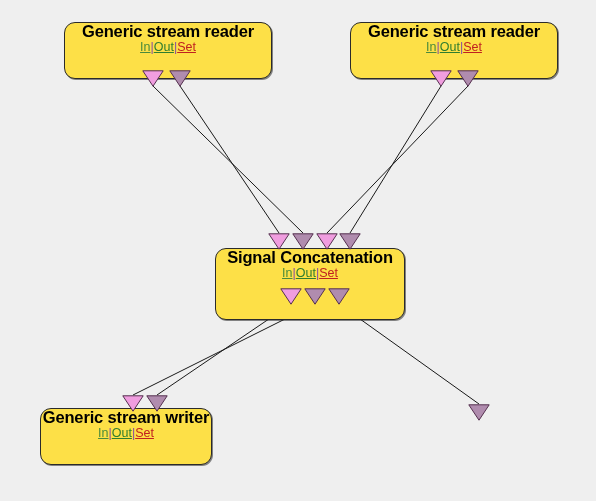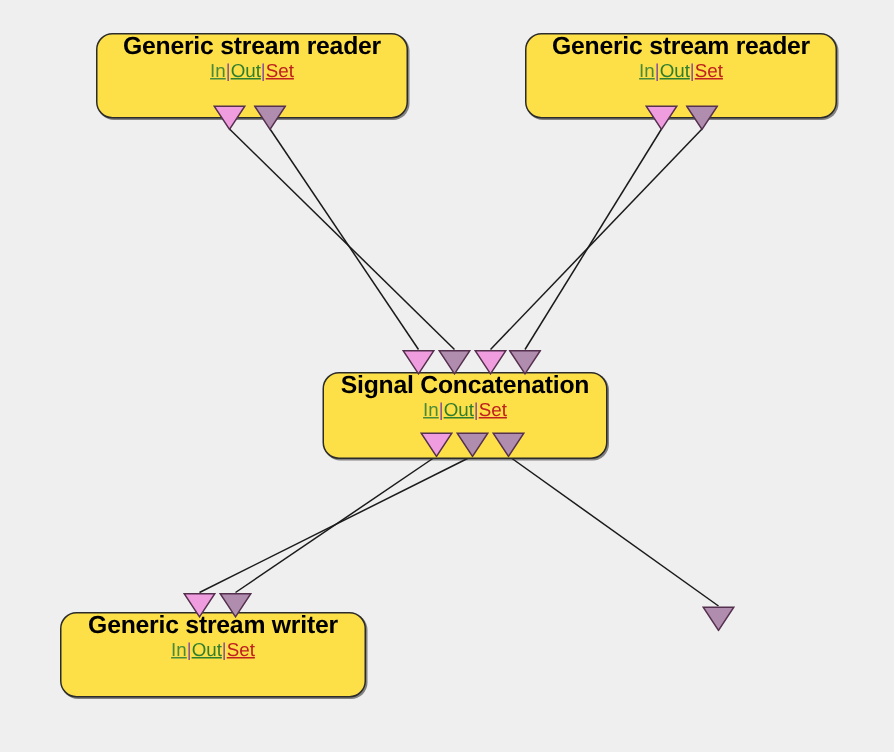--- a/index.html
+++ b/index.html
@@ -86,25 +86,25 @@
 
   <div id="node-layer">
       <div class="node" style="left: 64px; top: 22px; width: 208px; height: 57px;">
         <div class="node-title">Generic stream reader</div>
         <div class="node-ports"><span class="port-in port-u">In</span><span class="port-sep nou">|</span><span class="port-out port-u">Out</span><span class="port-sep nou">|</span><span class="port-set port-u">Set</span></div>
       </div>
       <div class="node" style="left: 350px; top: 22px; width: 208px; height: 57px;">
         <div class="node-title">Generic stream reader</div>
         <div class="node-ports"><span class="port-in port-u">In</span><span class="port-sep nou">|</span><span class="port-out port-u">Out</span><span class="port-sep nou">|</span><span class="port-set port-u">Set</span></div>
       </div>
-      <div class="node" style="left: 215px; top: 248px; width: 190px; height: 58px;">
+      <div class="node" style="left: 215px; top: 248px; width: 190px; height: 72px;">
         <div class="node-title">Signal Concatenation</div>
         <div class="node-ports"><span class="port-in port-u">In</span><span class="port-sep nou">|</span><span class="port-out port-u">Out</span><span class="port-sep nou">|</span><span class="port-set port-u">Set</span></div>
       </div>
-      <div class="node" style="left: 40px; top: 408px; width: 204px; height: 57px;">
+      <div class="node" style="left: 40px; top: 408px; width: 172px; height: 57px;">
         <div class="node-title">Generic stream writer</div>
         <div class="node-ports"><span class="port-in port-u">In</span><span class="port-sep nou">|</span><span class="port-out port-u">Out</span><span class="port-sep nou">|</span><span class="port-set port-u">Set</span></div>
       </div>
       <div style="position: absolute; left: 142px; top: 70px; width: 22px; height: 17px;"><svg width="22" height="17" viewBox="0 0 22 17">
           <polygon points="0.8,0.8 21.2,0.8 11,16.2" fill="#f09ddf" stroke="#55304f" stroke-width="1"></polygon>
         </svg></div>
       <div style="position: absolute; left: 169px; top: 70px; width: 22px; height: 17px;"><svg width="22" height="17" viewBox="0 0 22 17">
           <polygon points="0.8,0.8 21.2,0.8 11,16.2" fill="#b08cae" stroke="#55304f" stroke-width="1"></polygon>
         </svg></div>
       <div style="position: absolute; left: 430px; top: 70px; width: 22px; height: 17px;"><svg width="22" height="17" viewBox="0 0 22 17">

